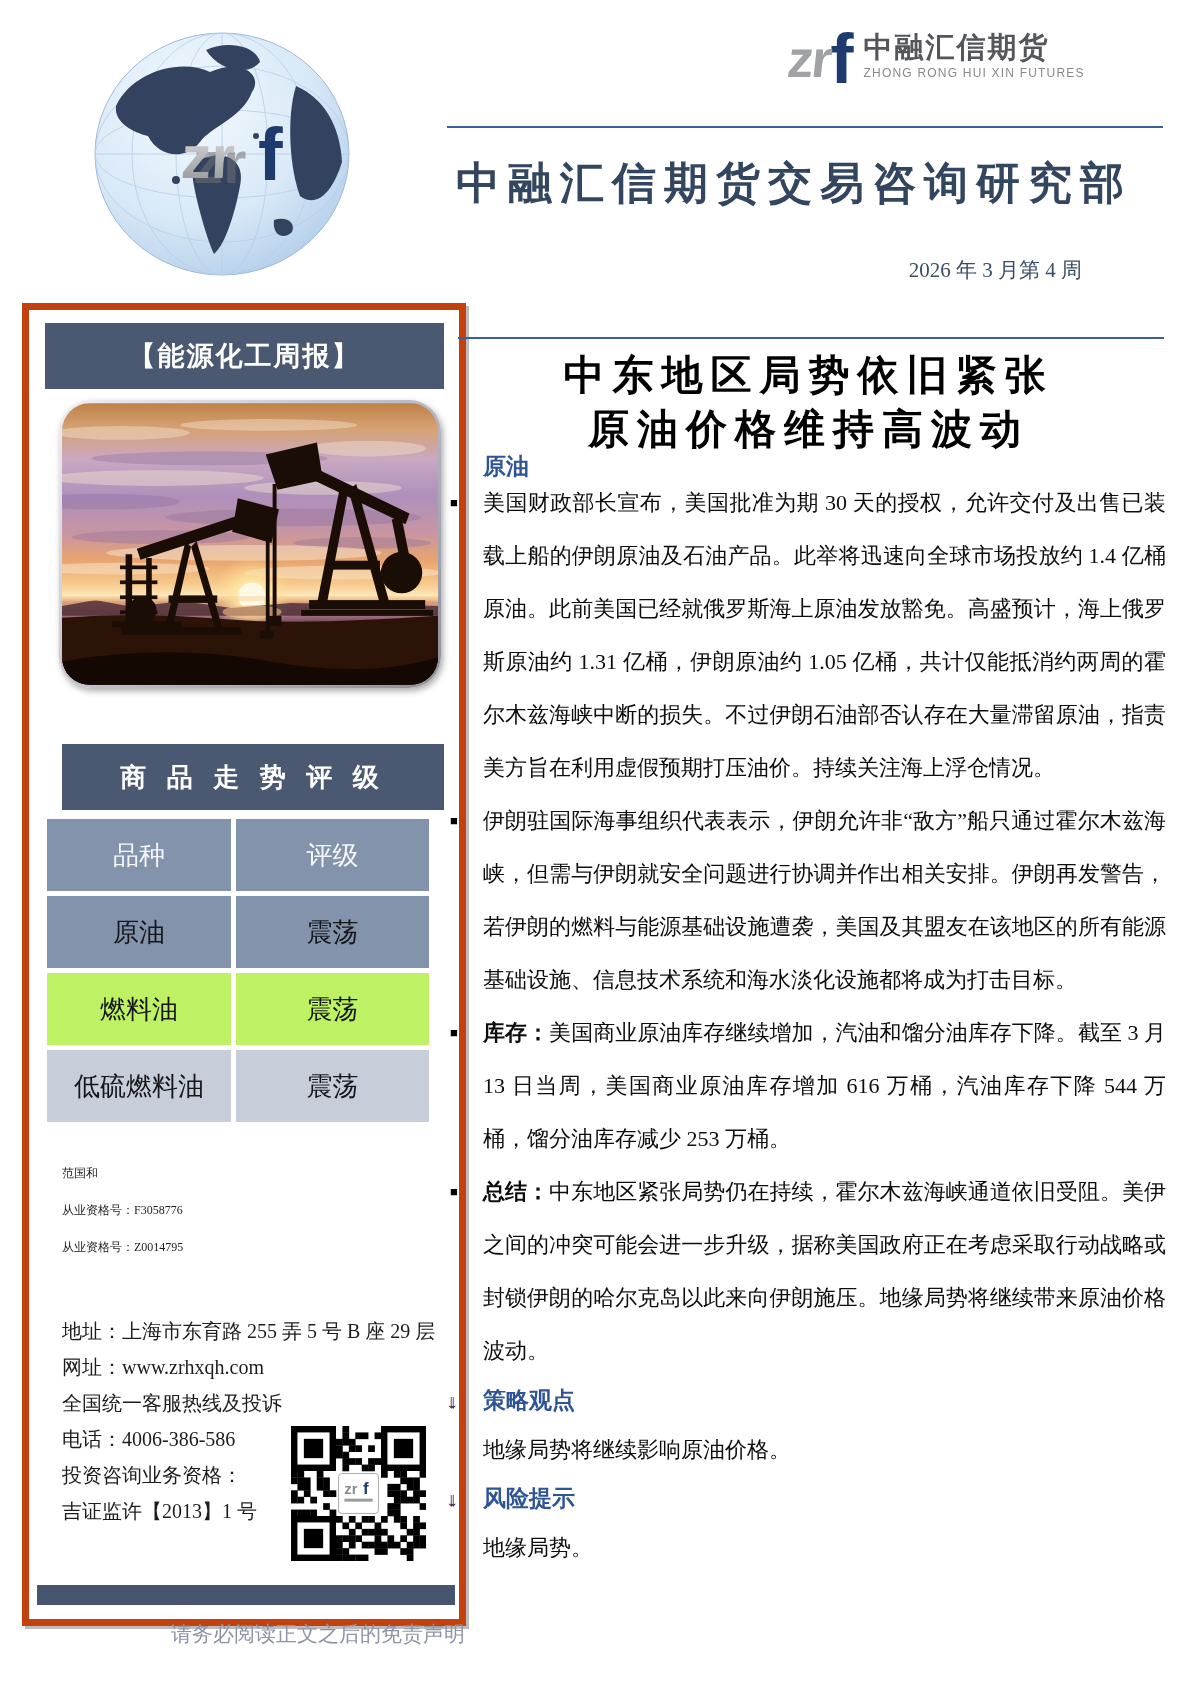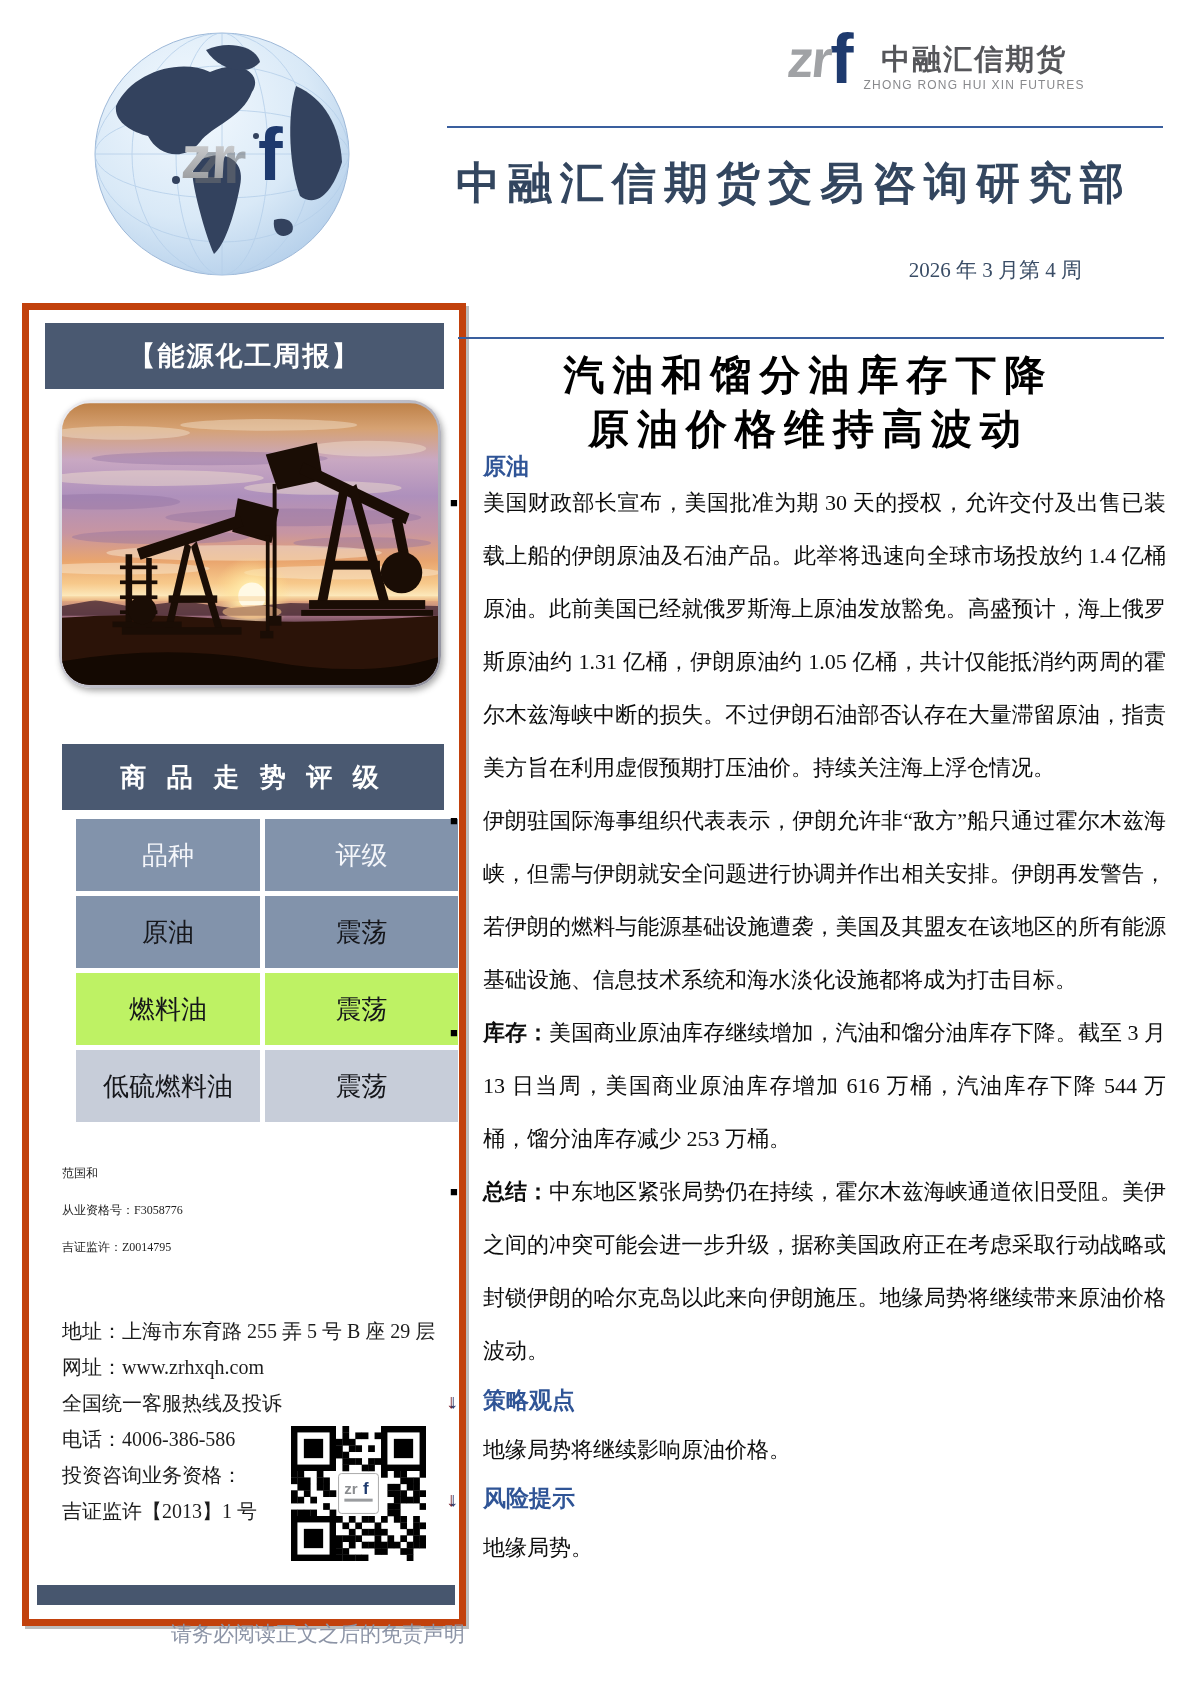--- a/index.html
+++ b/index.html
@@ -9,37 +9,37 @@
     font-family:"Liberation Serif","DejaVu Serif",serif;color:#111;
     overflow:hidden;
   }
   .abs{position:absolute;}
 
   
   .globe{left:88px;top:30px;width:268px;height:250px;}
   .brand{left:788px;top:30px;width:330px;display:flex;align-items:flex-start;}
   .brand-zr{font-family:"Liberation Sans",sans-serif;font-weight:bold;font-size:52px;line-height:58px;color:#A0A2A5;transform:skewX(-6deg);letter-spacing:-2px;}
   .brand-f{font-family:"Liberation Sans",sans-serif;font-weight:bold;font-size:70px;line-height:58px;color:#1E3A6E;}
-  .brand-names{margin-left:10px;margin-top:12px;text-align:center;}
+  .brand-names{margin-left:10px;margin-top:0;}
   .brand-cn{font-size:29px;font-weight:bold;color:#55565A;letter-spacing:2px;line-height:34px;font-family:"Liberation Sans",sans-serif;}
   .brand-en{font-size:12px;color:#88898C;letter-spacing:1.2px;line-height:18px;font-family:"Liberation Sans",sans-serif;}
   .rule1{left:447px;top:126px;width:716px;height:2px;background:#3A5F9E;}
   .dept-title{left:456px;top:154px;width:710px;font-size:44px;font-weight:bold;letter-spacing:8px;color:#33465F;white-space:nowrap;}
   .issue-date{left:547px;top:256px;width:535px;text-align:right;font-size:21px;color:#3A4D66;}
 
   
   .sidebar{left:22px;top:303px;width:430px;height:1309px;background:#fff;border:7px solid #c2410c;box-shadow:3px 3px 0 #bcbcbc;}
   .badge-bar{left:16px;top:13px;width:399px;height:66px;background:#4A5971;color:#fff;
     display:flex;align-items:center;justify-content:center;font-size:27px;font-weight:bold;letter-spacing:2px;}
   .oil-frame{left:30px;top:90px;width:382px;height:288px;border-radius:32px;padding:3px;
     background:linear-gradient(135deg,#eeeef2,#b9b9c4 55%,#8f8f9c);box-shadow:2px 3px 6px rgba(40,40,40,.4);box-sizing:border-box;}
   .oil-frame svg{display:block;border-radius:28px;}
   .tbl-title{left:33px;top:434px;width:382px;height:66px;background:#4A5971;color:#fff;
     display:flex;align-items:center;justify-content:center;font-size:26px;font-weight:bold;letter-spacing:7px;}
-  .rating{left:47px;top:509px;width:382px;display:grid;grid-template-columns:184px 193px;column-gap:5px;row-gap:5px;}
+  .rating{left:18px;top:509px;width:382px;display:grid;grid-template-columns:184px 193px;column-gap:5px;row-gap:5px;}
   .cell{height:72px;display:flex;align-items:center;justify-content:center;font-size:26px;}
   .r0{background:#8293AB;color:#F4F6FA;}
   .r1{background:#8293AB;color:#15161a;}
   .r2{background:#bef264;color:#15161a;}
   .r3{background:#C7CDD9;color:#15161a;}
   .analyst{left:33px;top:845px;width:370px;font-size:12px;line-height:37px;color:#1c1c1c;}
   .company{left:33px;top:1003px;width:390px;font-size:20px;line-height:36px;color:#1c1c1c;}
   .qr{left:262px;top:1116px;width:135px;height:135px;}
   .side-bottom-bar{left:8px;top:1275px;width:418px;height:20px;background:#47566E;}
 
@@ -220,21 +220,21 @@
     <div class="cell r1">震荡</div>
     <div class="cell r2">燃料油</div>
     <div class="cell r2">震荡</div>
     <div class="cell r3">低硫燃料油</div>
     <div class="cell r3">震荡</div>
   </div>
 
   <div class="abs analyst">
     <div>范国和</div>
     <div>从业资格号：F3058776</div>
-    <div>吉证监许：Z0014795</div>
+    <div>从业资格号：Z0014795</div>
   </div>
 
   <div class="abs company">
     <div>地址：上海市东育路 255 弄 5 号 B 座 29 层</div>
     <div>网址：www.zrhxqh.com</div>
     <div>全国统一客服热线及投诉</div>
     <div>电话：4006-386-586</div>
     <div>投资咨询业务资格：</div>
     <div>吉证监许【2013】1 号</div>
   </div>
@@ -385,21 +385,21 @@
           <rect x="53.35714285714286" y="72.64285714285715" width="28.28571428571429" height="3" fill="#9a9c9f"></rect>
         </g>
       </svg>
   </div>
 
   <div class="abs side-bottom-bar"></div>
 </div>
 
 <div class="abs rule2"></div>
 <div class="abs main-title">
-  <div>汽油和馏分油库存下降</div>
+  <div>中东地区局势依旧紧张</div>
   <div>原油价格维持高波动</div>
 </div>
 <div class="abs crude-heading">原油</div>
 
 <div class="abs main-body">
   <div class="bullet">
     <div class="bmark">■</div>
     <div class="btext"><b></b><span>美国财政部长宣布，美国批准为期 30 天的授权，允许交付及出售已装载上船的伊朗原油及石油产品。此举将迅速向全球市场投放约 1.4 亿桶原油。此前美国已经就俄罗斯海上原油发放豁免。高盛预计，海上俄罗斯原油约 1.31 亿桶，伊朗原油约 1.05 亿桶，共计仅能抵消约两周的霍尔木兹海峡中断的损失。不过伊朗石油部否认存在大量滞留原油，指责美方旨在利用虚假预期打压油价。持续关注海上浮仓情况。</span></div>
   </div>
   <div class="bullet">

